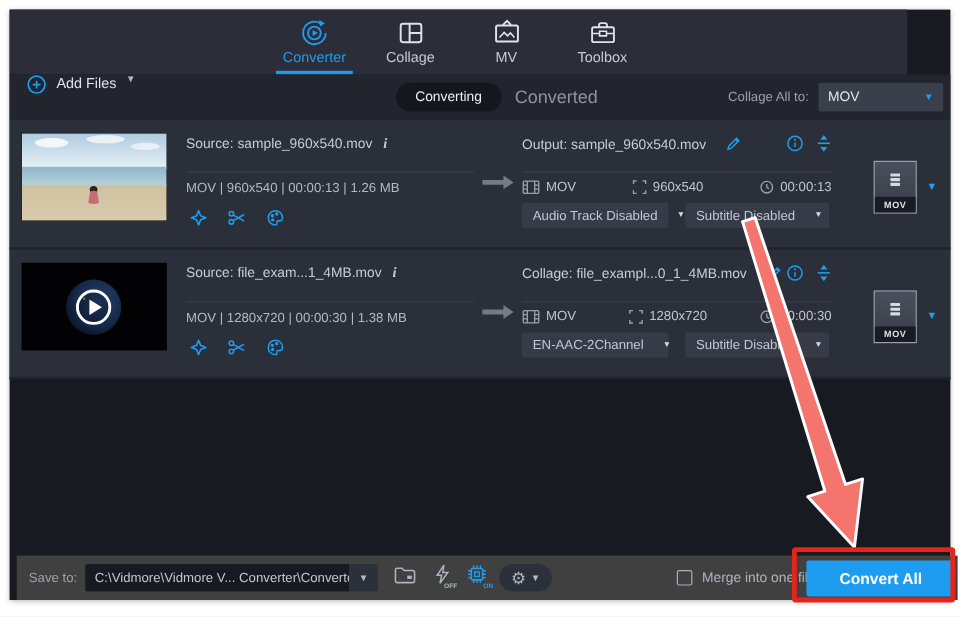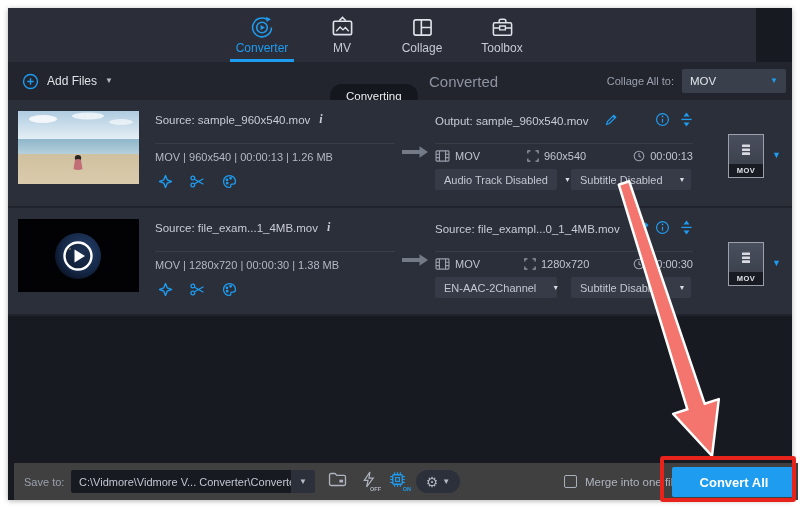--- a/index.html
+++ b/index.html
@@ -17,26 +17,26 @@
          color:#dfe2e8; }
   .tab .ticon { width:24px; height:24px; display:flex; align-items:center; justify-content:center; }
   .tab .tlabel { font-size:12px; margin-top:2px; color:#c6cad3; }
   .tab.active { color:#1e9cf0; }
   .tab.active .tlabel { color:#1e9cf0; }
   .tab.active::after { content:""; position:absolute; left:4px; right:4px; bottom:0;
                        height:3px; background:#1e9cf0; }
 
   
   .toolbar { position:absolute; left:0; top:54px; width:784px; height:38px; background:#22252e; }
-  .addfiles { position:absolute; left:14px; top:0; height:38px; display:flex; align-items:center;
+  .addfiles { position:absolute; left:14px; top:0; height:38px; display:flex; 
               gap:8px; cursor:pointer; }
   .addfiles .plus { width:17px; height:17px; color:#1e9cf0; }
   .addfiles .aflabel { font-size:12px; color:#dfe2e8; }
   .caret { font-size:8px; color:#b6bac4; line-height:1; }
-  .pill-converting { position:absolute; left:322px; top:22px; height:24px; padding:0 16px;
+  .pill-converting { position:absolute; left:322px; top:7px; height:24px; padding:0 16px;
                      background:#14171e; border-radius:13px; display:flex; align-items:center;
                      font-size:11.5px; color:#eceef2; cursor:pointer; }
   .tab-converted { position:absolute; left:421px; top:7px; height:24px; display:flex;
                    align-items:center; font-size:15px; color:#8e93a0; cursor:pointer; }
   .convert-to { position:absolute; right:6px; top:0; height:38px; display:flex; align-items:center; gap:8px; }
   .convert-to .ctlabel { font-size:11px; color:#9aa0ad; }
   .ct-select { width:104px; height:24px; background:#3a3f4c; border-radius:2px; display:flex;
                align-items:center; justify-content:space-between; padding:0 8px; cursor:pointer; }
   .ct-select .ctval { font-size:11.5px; color:#e3e6ec; }
   .ct-select .caret { color:#1e9cf0; }
@@ -134,36 +134,36 @@
               <path d="M25 14 A11 11 0 1 1 19.5 4.4"></path>
             </g>
             <path d="M12.3 11.1 L17.4 14 L12.3 16.9 Z" fill="currentColor"></path>
             <path d="M18.6 1.4 L19.4 7.6 L24.4 4.4 Z" fill="currentColor"></path>
           </svg>
         </span>
         <span class="tlabel">Converter</span>
       </div>
       <div class="tab">
         <span class="ticon">
+          <svg viewBox="0 0 22 22" width="21" height="21" fill="none" stroke="currentColor" stroke-width="1.7">
+            <rect x="2" y="3" width="18" height="16" rx="2"></rect>
+            <path d="M9.8 3 V19 M9.8 11 H20"></path>
+          </svg>
+        </span>
+        <span class="tlabel">Collage</span>
+      </div>
+      <div class="tab">
+        <span class="ticon">
           <svg viewBox="0 0 24 22" width="23" height="22" fill="none" stroke="currentColor" stroke-width="1.7">
             <path d="M8.5 4.5 L12 1 L15.5 4.5"></path>
             <rect x="2.5" y="5" width="19" height="14" rx="1.5"></rect>
             <path d="M5.5 15.5 L9.5 11 L12.5 14 L15 11.5 L18.5 15.5" stroke-width="1.4"></path>
           </svg>
         </span>
         <span class="tlabel">MV</span>
-      </div>
-      <div class="tab">
-        <span class="ticon">
-          <svg viewBox="0 0 22 22" width="21" height="21" fill="none" stroke="currentColor" stroke-width="1.7">
-            <rect x="2" y="3" width="18" height="16" rx="2"></rect>
-            <path d="M9.8 3 V19 M9.8 11 H20"></path>
-          </svg>
-        </span>
-        <span class="tlabel">Collage</span>
       </div>
       <div class="tab">
         <span class="ticon">
           <svg viewBox="0 0 24 22" width="23" height="22" fill="none" stroke="currentColor" stroke-width="1.6">
             <path d="M8.5 6.5 V5 a2 2 0 0 1 2 -2 h3 a2 2 0 0 1 2 2 v1.5"></path>
             <rect x="2.5" y="6.5" width="19" height="13" rx="1.5"></rect>
             <path d="M2.5 12 H9 M15 12 H21.5 M9 10 h6 v4 h-6 Z" stroke-width="1.4"></path>
           </svg>
         </span>
         <span class="tlabel">Toolbox</span>
@@ -380,21 +380,21 @@
           </svg>
         </span>
       </div>
       <span class="flow-arrow">
         <svg viewBox="0 0 30 16" width="30" height="16" fill="currentColor">
           <path d="M2 6 h17.5 V2.2 L28 8 L19.5 13.8 V10 H2 Z"></path>
         </svg>
       </span>
       <div class="out-name">
         <span class="oname">
-          <span>Source: file_exampl...0_1_4MB.mov</span>
+          <span>Collage: file_exampl...0_1_4MB.mov</span>
           <span class="blueicon">
             <svg viewBox="0 0 16 16" width="14" height="14" fill="none" stroke="currentColor" stroke-width="1.4">
               <path d="M3 13 L4 9.8 L11.2 2.6 L13.4 4.8 L6.2 12 Z M10.2 3.6 L12.4 5.8"></path>
             </svg>
           </span>
         </span>
         <span class="spacer"></span>
         <span class="blueicon" style="margin-right:10px;">
           <svg viewBox="0 0 16 16" width="15" height="15" fill="none" stroke="currentColor" stroke-width="1.3">
             <circle cx="8" cy="8" r="6.3"></circle>

